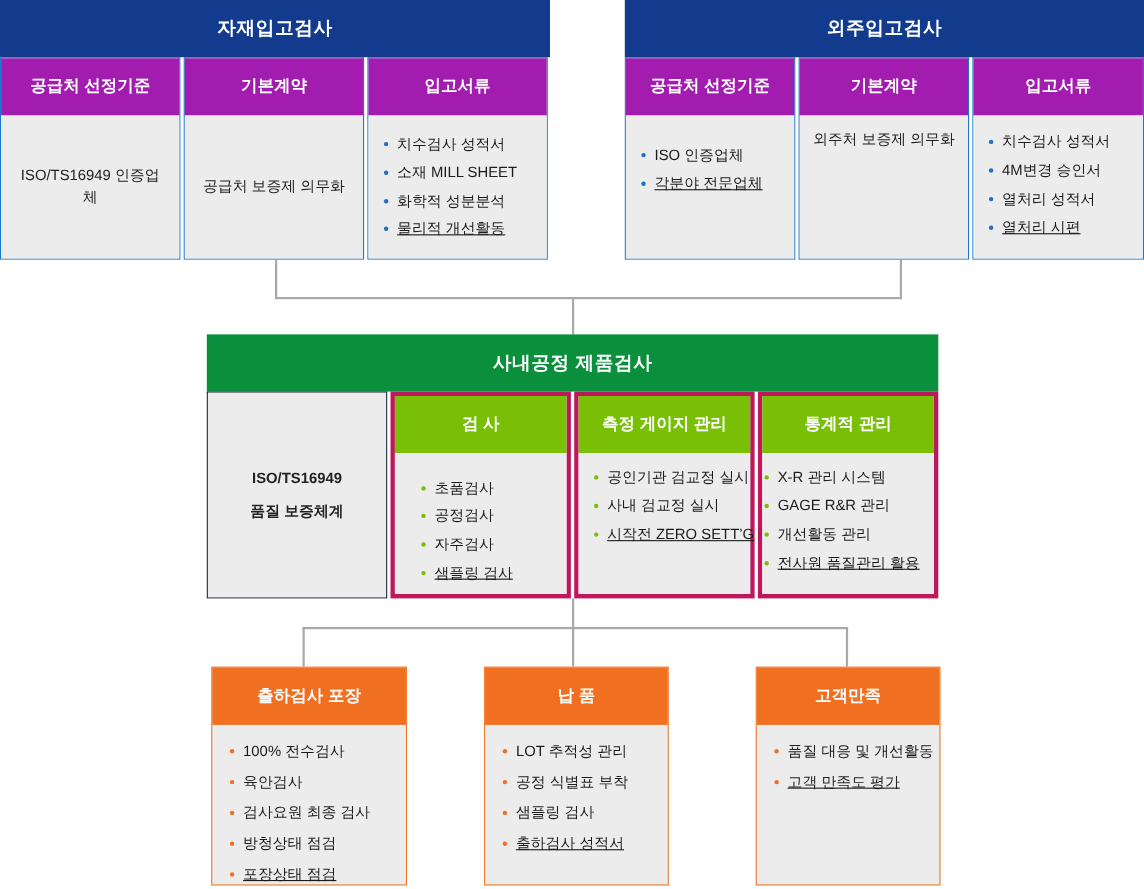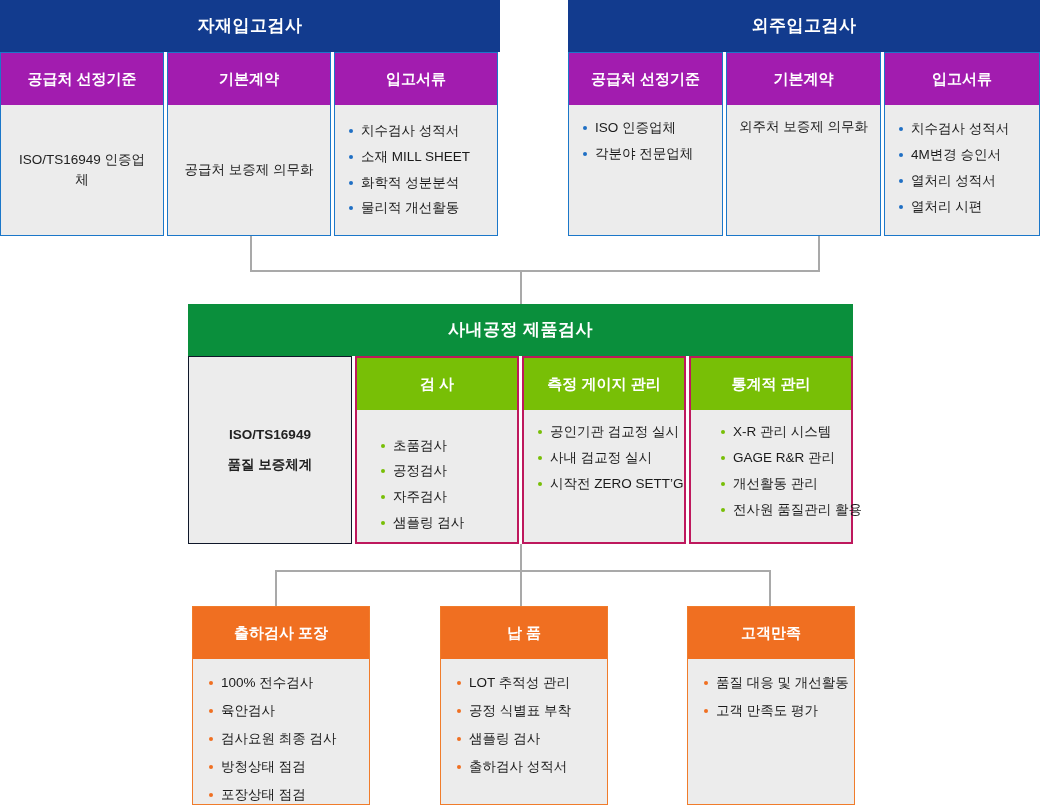--- a/index.html
+++ b/index.html
@@ -28,35 +28,35 @@
     padding:10px 12px;
   }
   .col-body.center{align-items:center;text-align:center;}
   .plain{font-size:13.5px;color:#222;line-height:1.5;}
   .plain.bold{font-weight:bold;}
   ul.blist{list-style:none;margin:0;padding:0;}
   ul.blist li{
     position:relative;padding-left:14px;margin:0 0 9px 0;
     font-size:13.5px;color:#1b1b1b;line-height:1.25;white-space:nowrap;
   }
-  ul.blist li:last-child{margin-bottom:0;}
+  ul.blist li:last-child{margin-bottom:0;text-decoration:underline;}
   ul.blist li:before{
     content:"";position:absolute;left:2px;top:6px;
     width:4px;height:4px;border-radius:50%;
   }
 
   
   .blue .group-title{background:#123b8e;}
   .blue .col{border:1px solid #1b77c9;}
   .blue .col-head{background:#a21caf;}
   .blue ul.blist li:before{background:#1f6fc4;}
 
   
   .green .group-title{background:#0a8f3c;}
-  .green .col{border:2px solid #be185d;}
+  .green .col{border:4px solid #be185d;}
   .green .col.iso{border:1px solid #0f172a;}
   .green .col-head{background:#78bf06;}
   .green ul.blist li:before{background:#78bf06;}
 
   
   .obox{position:absolute;border:1px solid #f07c2b;box-sizing:border-box;background:#ececec;}
   .obox .col-head{background:#f06f21;height:52px;line-height:52px;}
   .obox .obody{padding:16px 14px;}
   .obox ul.blist li{margin-bottom:11px;}
   .obox ul.blist li:before{background:#f06f21;}
@@ -98,21 +98,21 @@
         </div>
       </div>
     </div>
   </div>
 
   <div class="group blue" style="left:568px;top:0px;width:472px;height:236px;">
     <div class="group-title">외주입고검사</div>
     <div class="cols" style="height:184px;">
       <div class="col" style="width:155px;">
         <div class="col-head">공급처 선정기준</div>
-        <div class="col-body" style="justify-content:flex-start;padding-top:15px;">
+        <div class="col-body" style="justify-content:flex-start;padding-top:28px;">
           <ul class="blist">
             <li>ISO 인증업체</li>
             <li>각분야 전문업체</li>
           </ul>
         </div>
       </div>
       <div class="col" style="width:155px;">
         <div class="col-head">기본계약</div>
         <div class="col-body center" style="justify-content:flex-start;padding-top:12px;">
           <div class="plain">외주처 보증제 의무화</div>
@@ -162,21 +162,21 @@
         <div class="col-body" style="justify-content:flex-start;padding-top:14px;padding-left:12px;">
           <ul class="blist">
             <li>공인기관 검교정 실시</li>
             <li>사내 검교정 실시</li>
             <li>시작전 ZERO SETT’G</li>
           </ul>
         </div>
       </div>
       <div class="col" style="width:164px;">
         <div class="col-head">통계적 관리</div>
-        <div class="col-body" style="justify-content:flex-start;padding-top:14px;padding-left:28px;">
+        <div class="col-body" style="justify-content:flex-start;padding-top:14px;padding-left:0;">
           <ul class="blist">
             <li>X-R 관리 시스템</li>
             <li>GAGE R&amp;R 관리</li>
             <li>개선활동 관리</li>
             <li>전사원 품질관리 활용</li>
           </ul>
         </div>
       </div>
     </div>
   </div>

